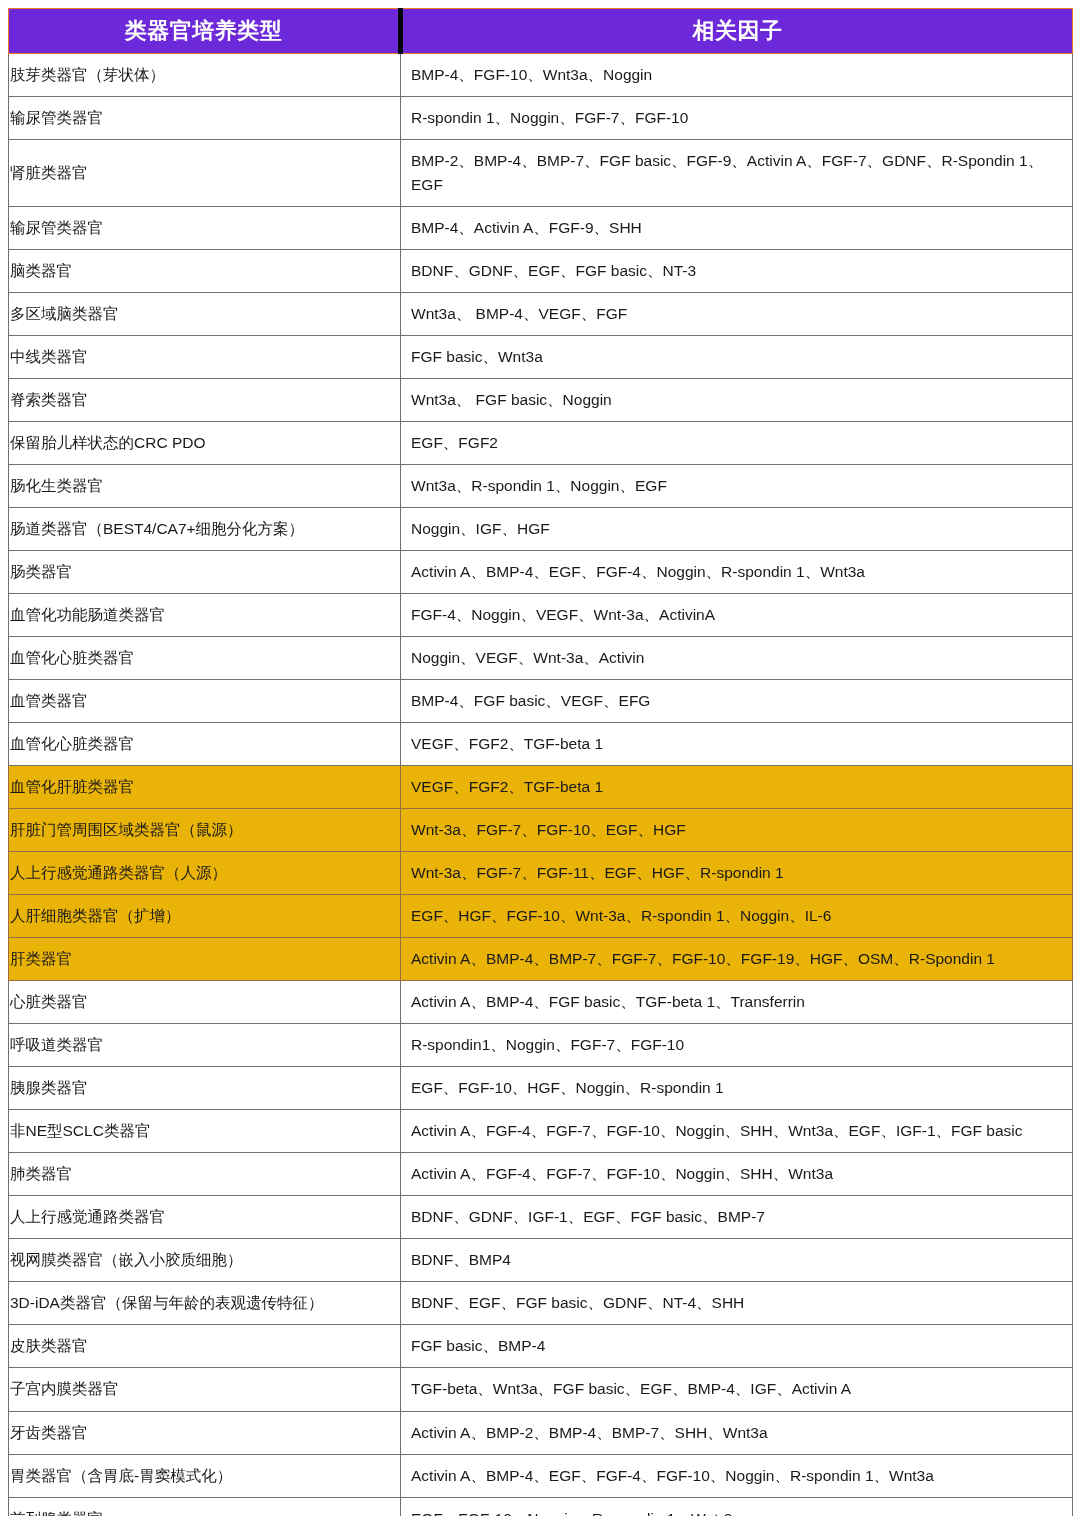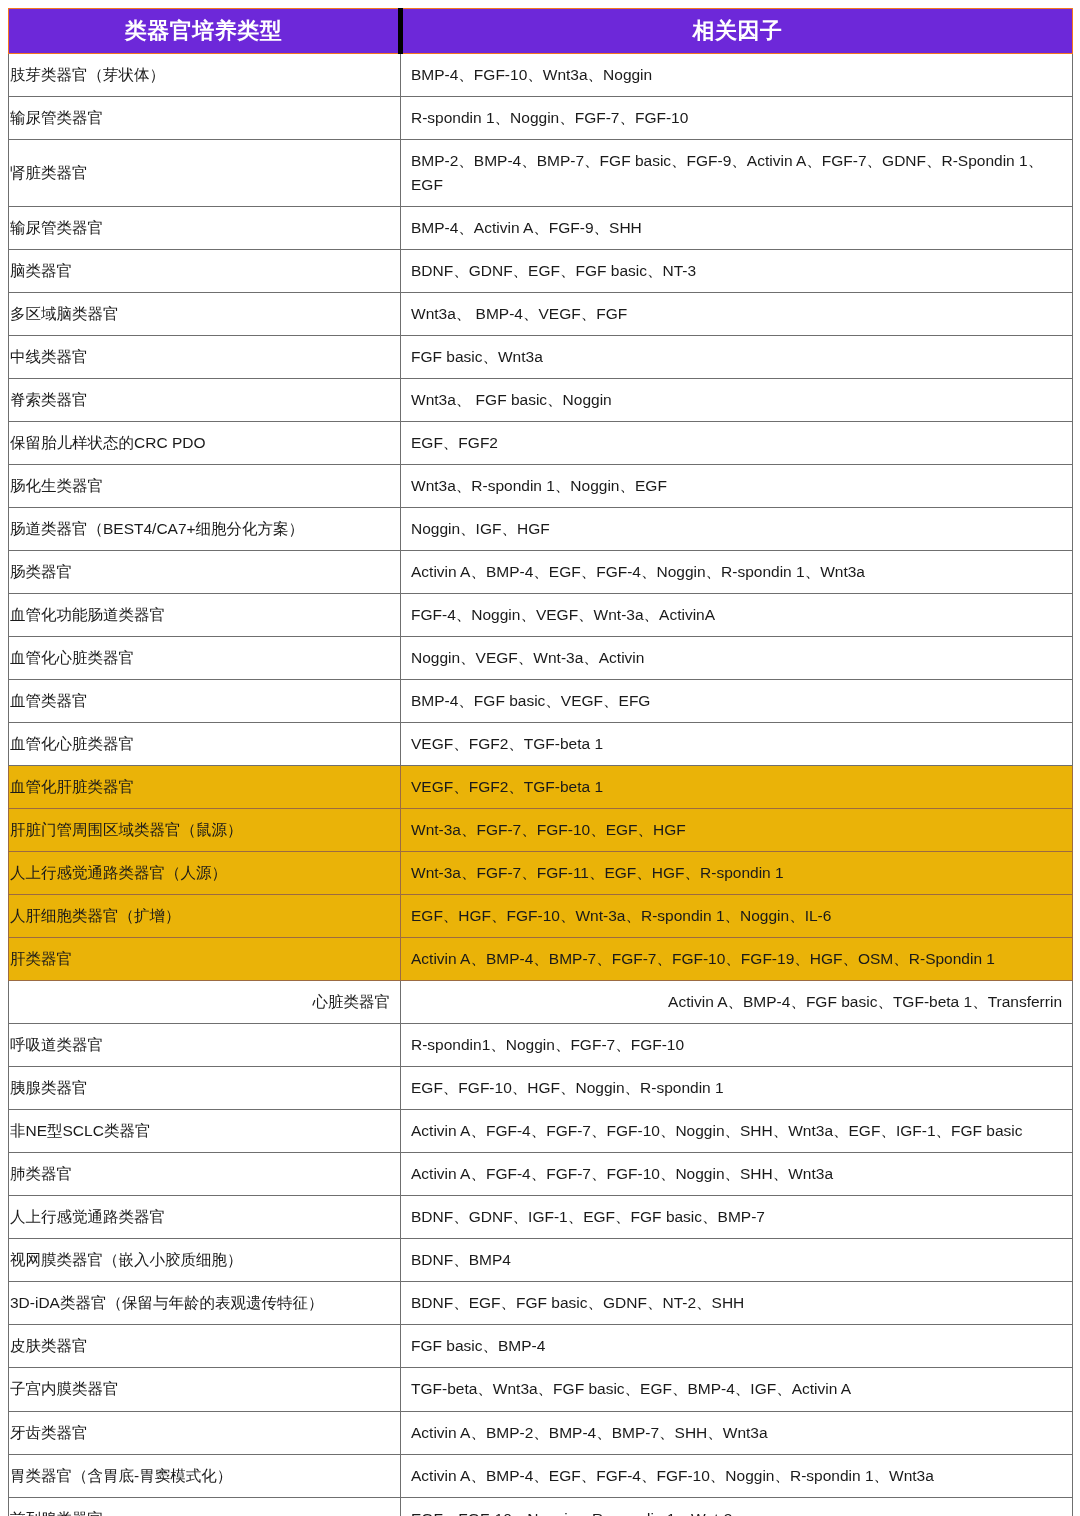--- a/index.html
+++ b/index.html
@@ -55,21 +55,20 @@
     padding-left: 1px;
   }
   tbody td.cell-factor {
   }
   tbody tr.highlight td {
     background: #eab308;
     border-color: #9c6b42;
   }
   tbody tr.highlight + tr:not(.highlight) td {
     border-top-color: #9c6b42;
-    text-align: right;
   }
 </style>
 </head>
 <body>
 
 <div id="table-wrap">
   <table class="factor-table">
     <colgroup>
       <col class="col-type">
       <col class="col-factor">
@@ -188,21 +187,21 @@
         <tr>
           <td class="cell-type">人上行感觉通路类器官</td>
           <td class="cell-factor">BDNF、GDNF、IGF-1、EGF、FGF basic、BMP-7</td>
         </tr>
         <tr>
           <td class="cell-type">视网膜类器官（嵌入小胶质细胞）</td>
           <td class="cell-factor">BDNF、BMP4</td>
         </tr>
         <tr>
           <td class="cell-type">3D-iDA类器官（保留与年龄的表观遗传特征）</td>
-          <td class="cell-factor">BDNF、EGF、FGF basic、GDNF、NT-2、SHH</td>
+          <td class="cell-factor">BDNF、EGF、FGF basic、GDNF、NT-4、SHH</td>
         </tr>
         <tr>
           <td class="cell-type">皮肤类器官</td>
           <td class="cell-factor">FGF basic、BMP-4</td>
         </tr>
         <tr>
           <td class="cell-type">子宫内膜类器官</td>
           <td class="cell-factor">TGF-beta、Wnt3a、FGF basic、EGF、BMP-4、IGF、Activin A</td>
         </tr>
         <tr>

